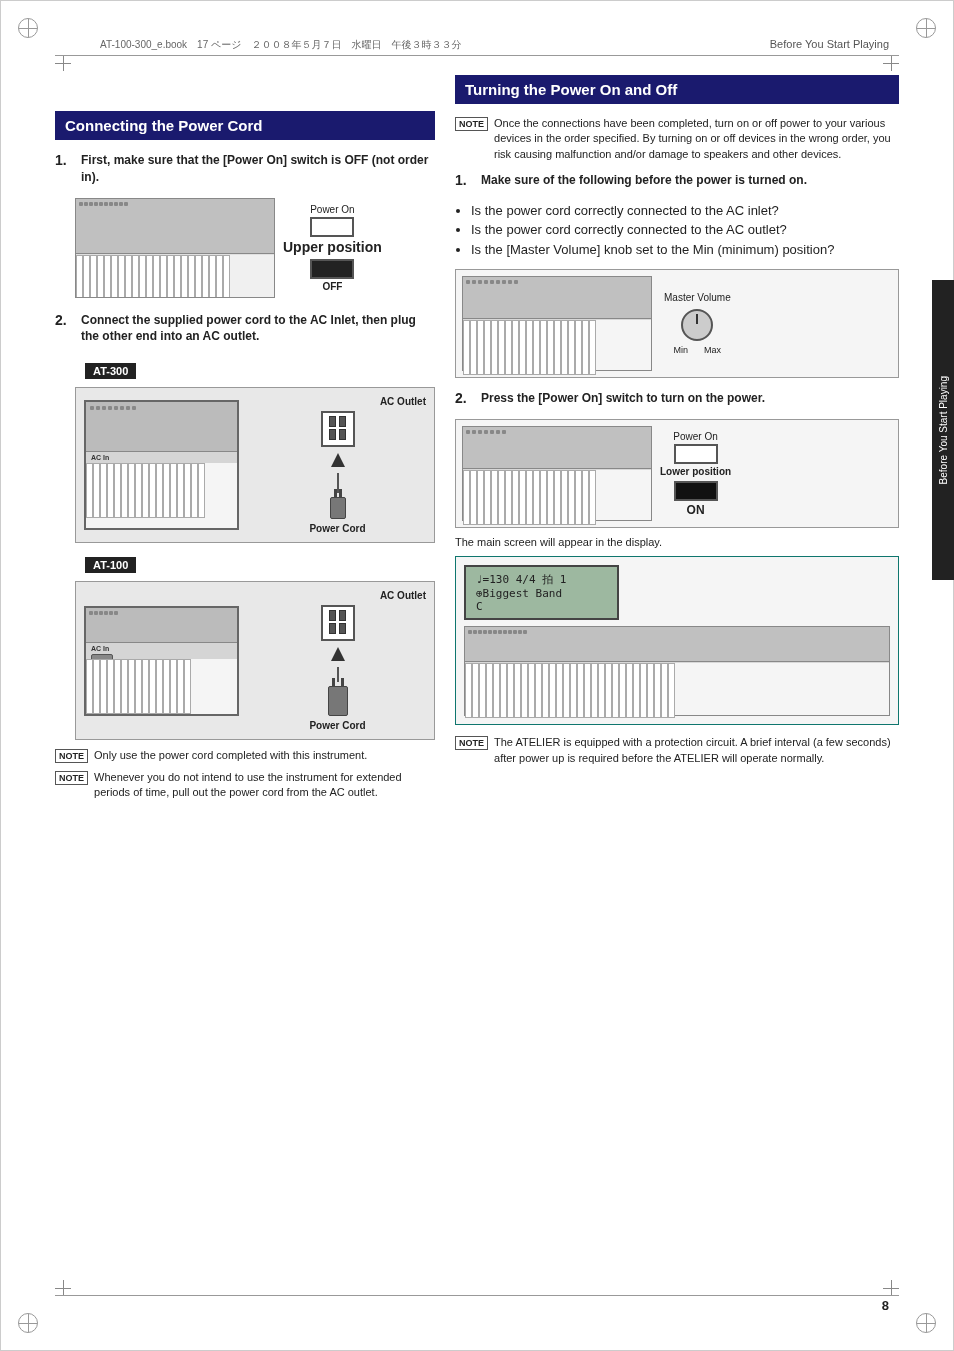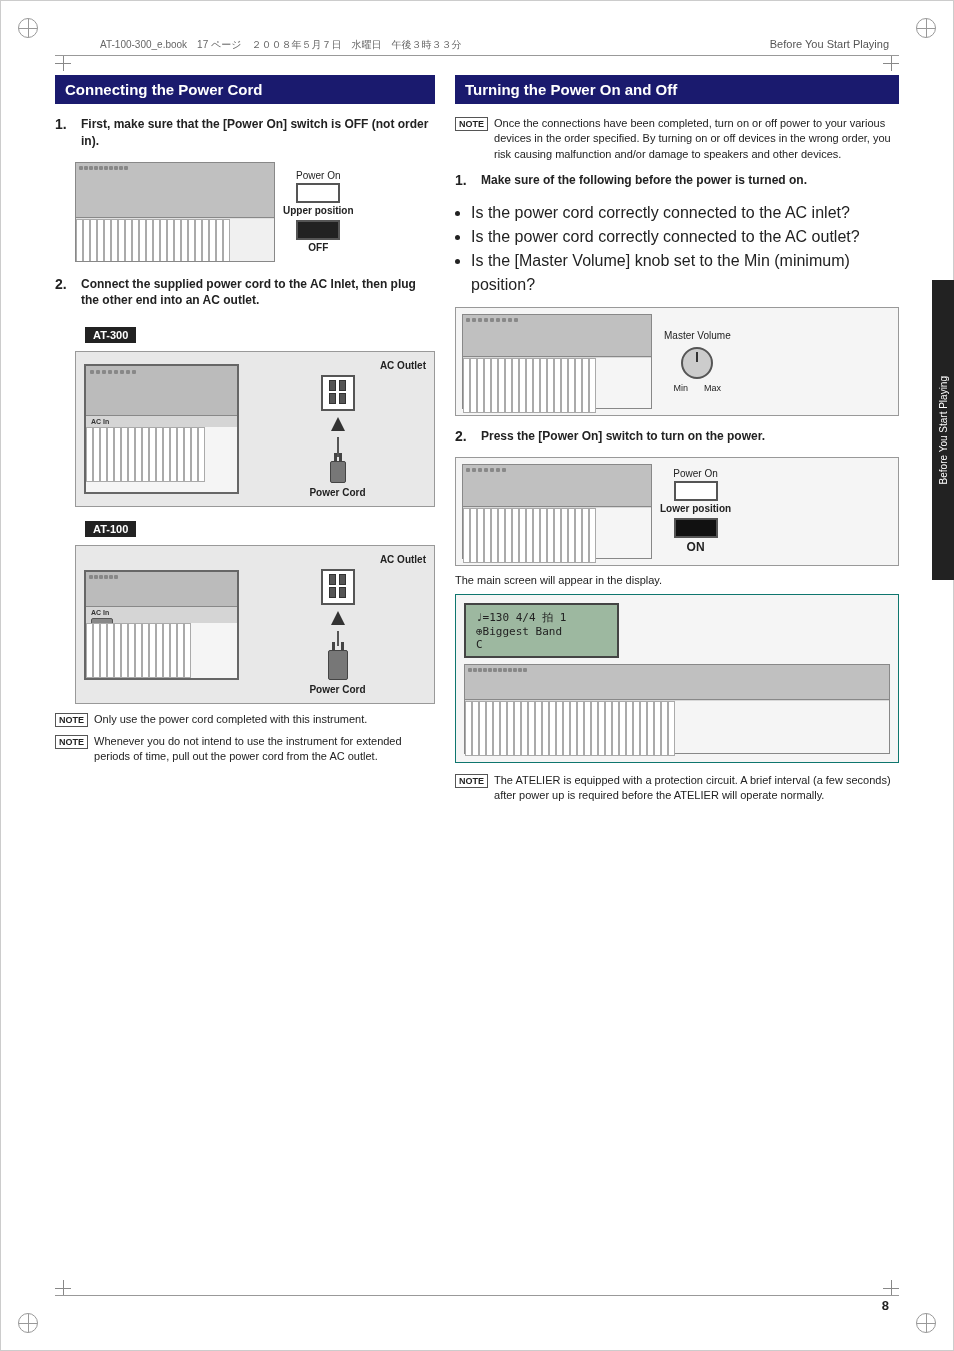--- a/index.html
+++ b/index.html
@@ -101,20 +101,21 @@
 
     
     .columns {
       display: flex;
       gap: 20px;
       margin-top: 10px;
     }
 
     .left-col {
       flex: 0 0 380px;
+      margin-top: 36px;
     }
 
     .right-col {
       flex: 1;
     }
 
     
     .section-header {
       background: #1a1a6e;
       color: #fff;
@@ -173,21 +174,21 @@
     }
     .note-text {
       font-size: 11px;
       line-height: 1.4;
     }
 
     
     .bullet-list {
       list-style: disc;
       margin-left: 16px;
-      font-size: 16px;
+      font-size: 13px;
       line-height: 1.5;
       margin-bottom: 10px;
     }
 
     
     .sub-section-header {
       background: #c0c0c0;
       font-size: 13px;
       font-weight: bold;
       padding: 4px 8px;
@@ -370,21 +371,21 @@
             <div class="at-key-white"></div>
             <div class="at-key-white"></div>
             <div class="at-key-white"></div>
             <div class="at-key-white"></div>
             <div class="at-key-white"></div>
           </div>
         </div>
         <div style="margin-left:8px; text-align:center;">
           <div style="font-size:10px; margin-bottom:2px;">Power On</div>
           <div style="width:44px; height:20px; border:2px solid #555; background:#fff; margin:0 auto 2px auto;"></div>
-          <div style="font-size:10px; font-weight:bold;">Upper position</div>
+          <div style="font-size:14px; font-weight:bold;">Upper position</div>
           <div style="width:44px; height:20px; border:2px solid #555; background:#222; margin:4px auto 2px auto;"></div>
           <div style="font-size:10px; font-weight:bold;">OFF</div>
         </div>
       </div>
 
       <div class="step">
         <span class="step-num">2.</span>
         <span class="step-text">Connect the supplied power cord to the AC Inlet, then plug the other end into an AC outlet.</span>
       </div>
 

